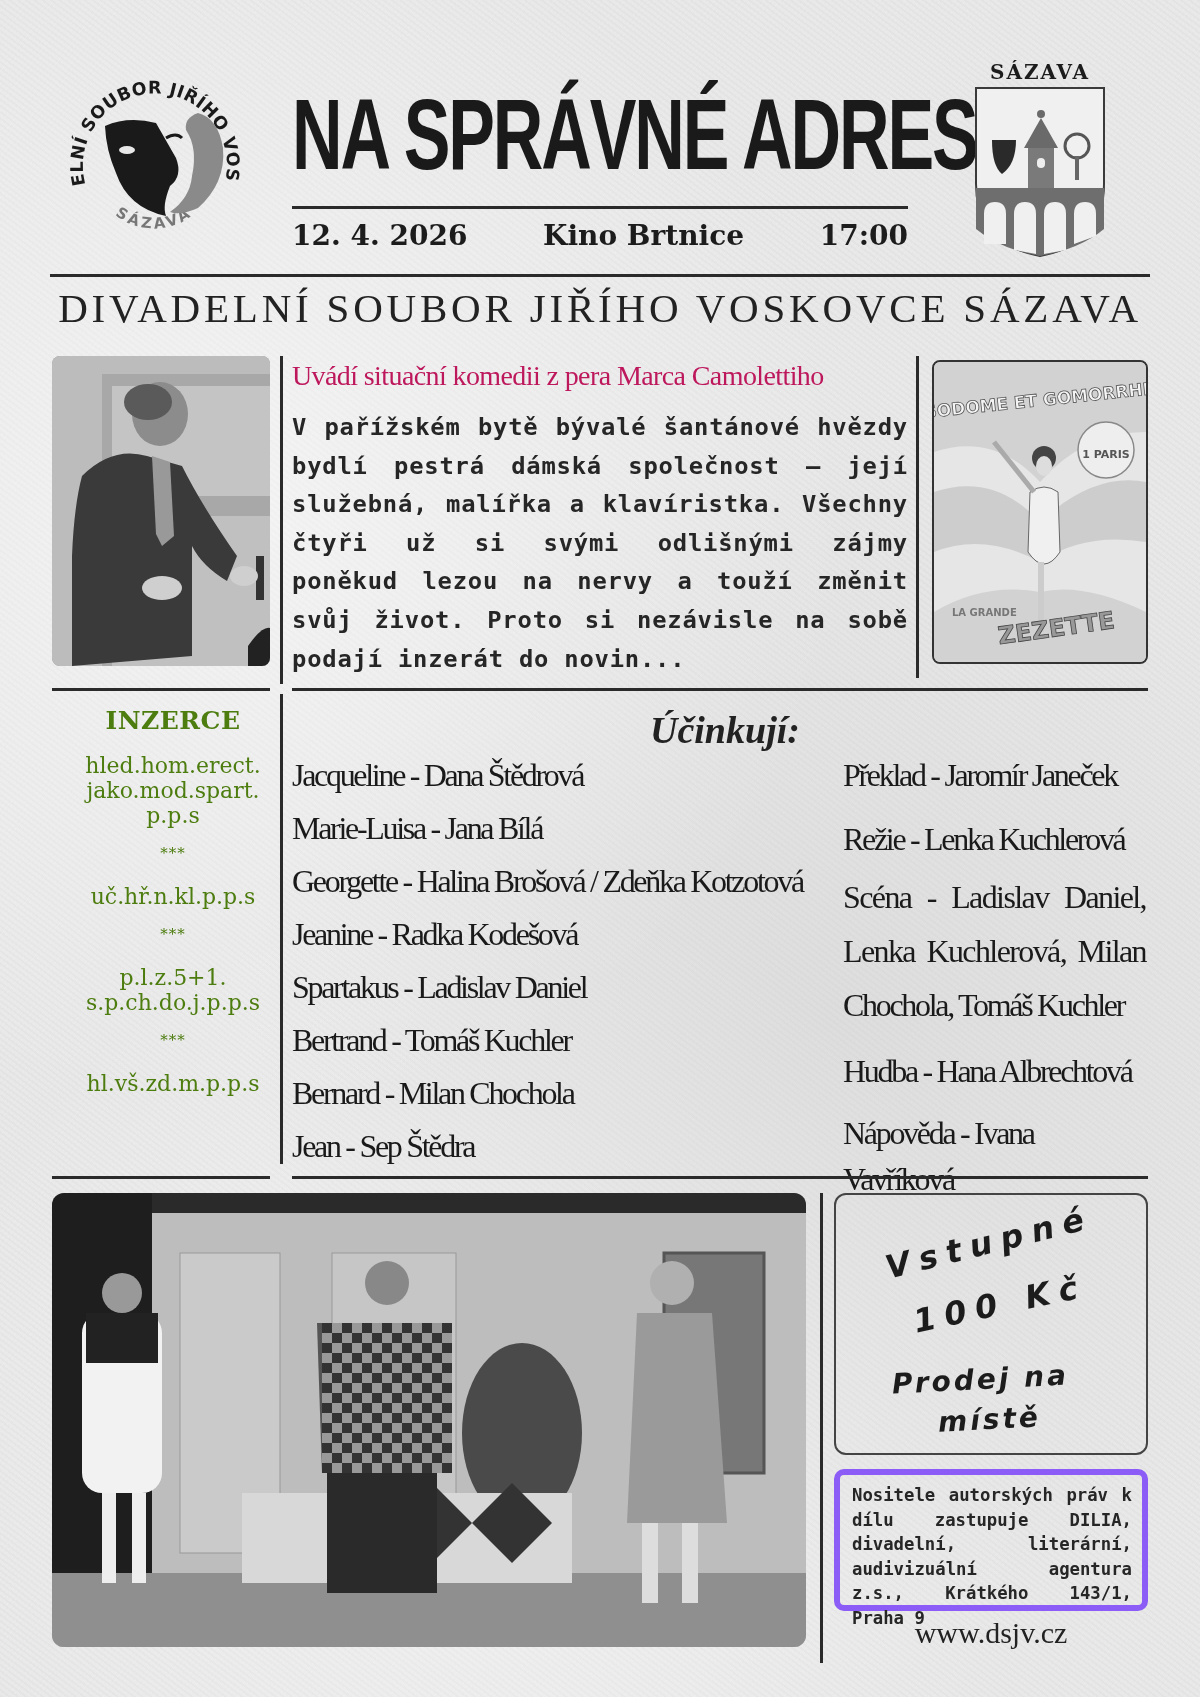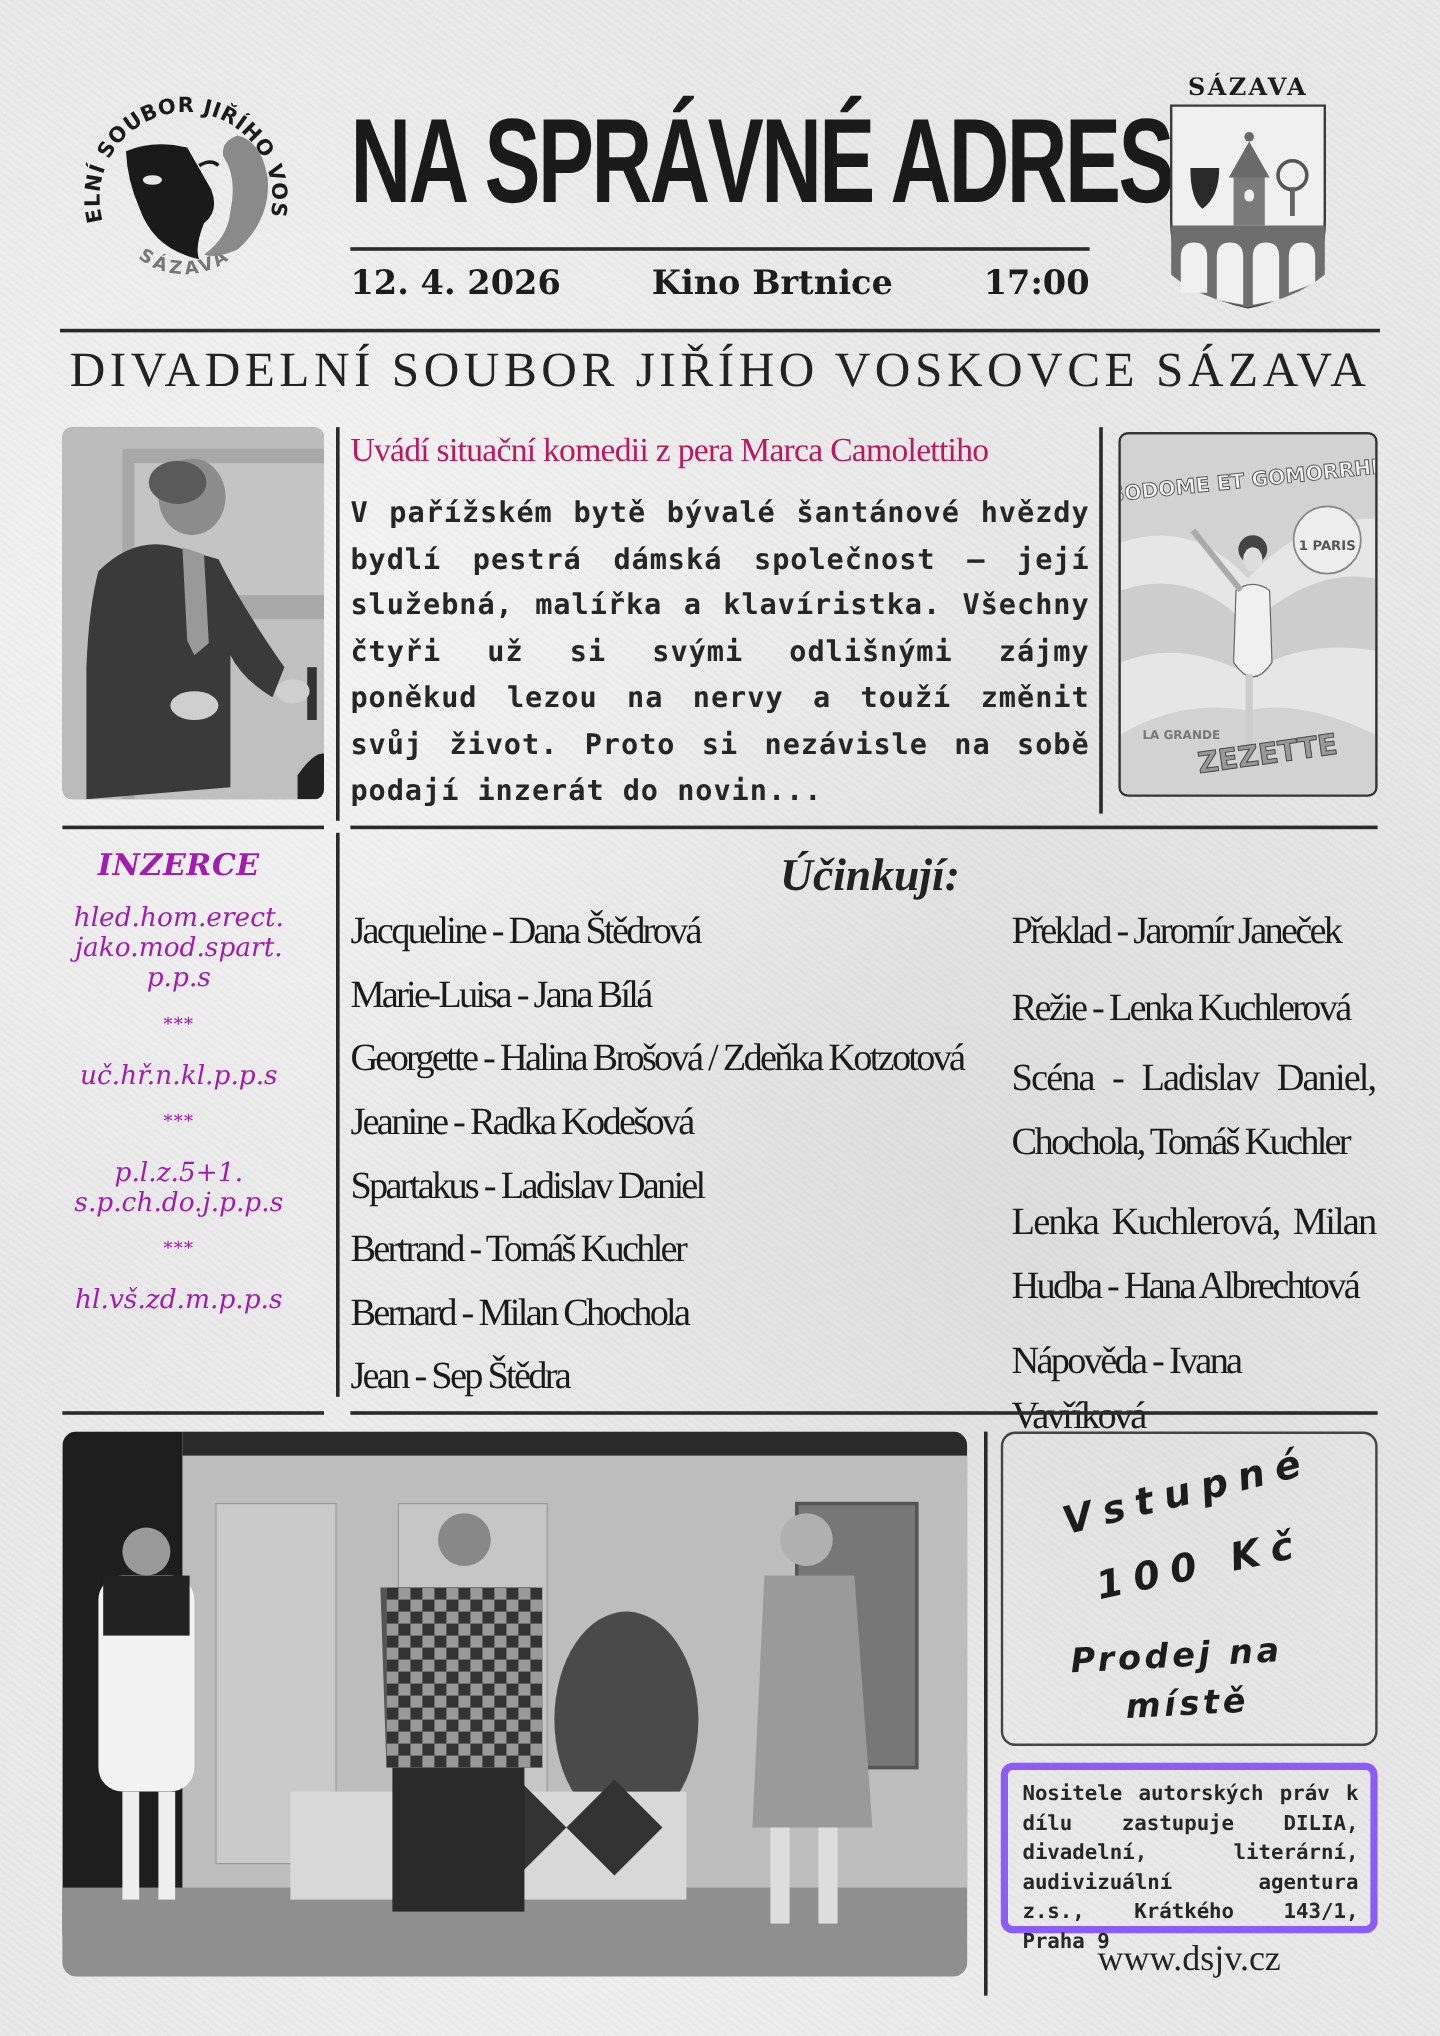--- a/index.html
+++ b/index.html
@@ -69,22 +69,22 @@
     }
     .synopsis {
       left: 292px; top: 408px; width: 616px;
       font-family: "DejaVu Sans Mono", monospace; font-weight: 700;
       font-size: 23.8px; line-height: 38.6px; text-align: justify;
       letter-spacing: 0.8px; color: #262626;
     }
 
     
     .inzerce {
-      left: 40px; top: 706px; width: 218px; text-align: center;
-      font-family: "DejaVu Serif", serif; color: #a21caf; font-style: italic;
+      left: 64px; top: 706px; width: 218px; text-align: center;
+      font-family: "DejaVu Serif", serif; color: #4d7c0f;
     }
     .inzerce h3 { font-size: 25px; font-weight: 700; margin-bottom: 18px; letter-spacing: 0.5px; }
     .inzerce .ad { font-size: 22px; line-height: 25px; }
     .inzerce .sep { font-size: 15px; margin: 16px 0 22px; letter-spacing: 1px; }
 
     
     .cast-title {
       left: 650px; top: 708px; width: 150px;
       font-family: "Liberation Serif", serif; font-style: italic; font-weight: 700;
       font-size: 38px; color: #222;
@@ -264,22 +264,22 @@
   <li>Spartakus - Ladislav Daniel</li>
   <li>Bertrand - Tomáš Kuchler</li>
   <li>Bernard - Milan Chochola</li>
   <li>Jean - Sep Štědra</li>
 </ul>
 
 <div class="abs crew">
   <div class="item" style="height:64px;">Překlad - Jaromír Janeček</div>
   <div class="item" style="height:58px;">Režie - Lenka Kuchlerová</div>
   <div class="item just" style="height:54px;">Scéna - Ladislav Daniel,</div>
+  <div class="item just" style="height:54px;">Lenka Kuchlerová, Milan</div>
   <div class="item" style="height:66px;">Chochola, Tomáš Kuchler</div>
-  <div class="item just" style="height:54px;">Lenka Kuchlerová, Milan</div>
   <div class="item" style="height:62px;">Hudba - Hana Albrechtová</div>
   <div class="item">Nápověda - Ivana Vavříková</div>
 </div>
 
 <div class="rule" style="left:52px; top:1176px; width:218px; height:3px;"></div>
 <div class="rule" style="left:292px; top:1176px; width:856px; height:3px;"></div>
 
 <div class="photo photo-stage">
   <svg width="754" height="454" viewBox="0 0 754 454">
     <rect width="754" height="454" fill="#bdbdbd"></rect>

